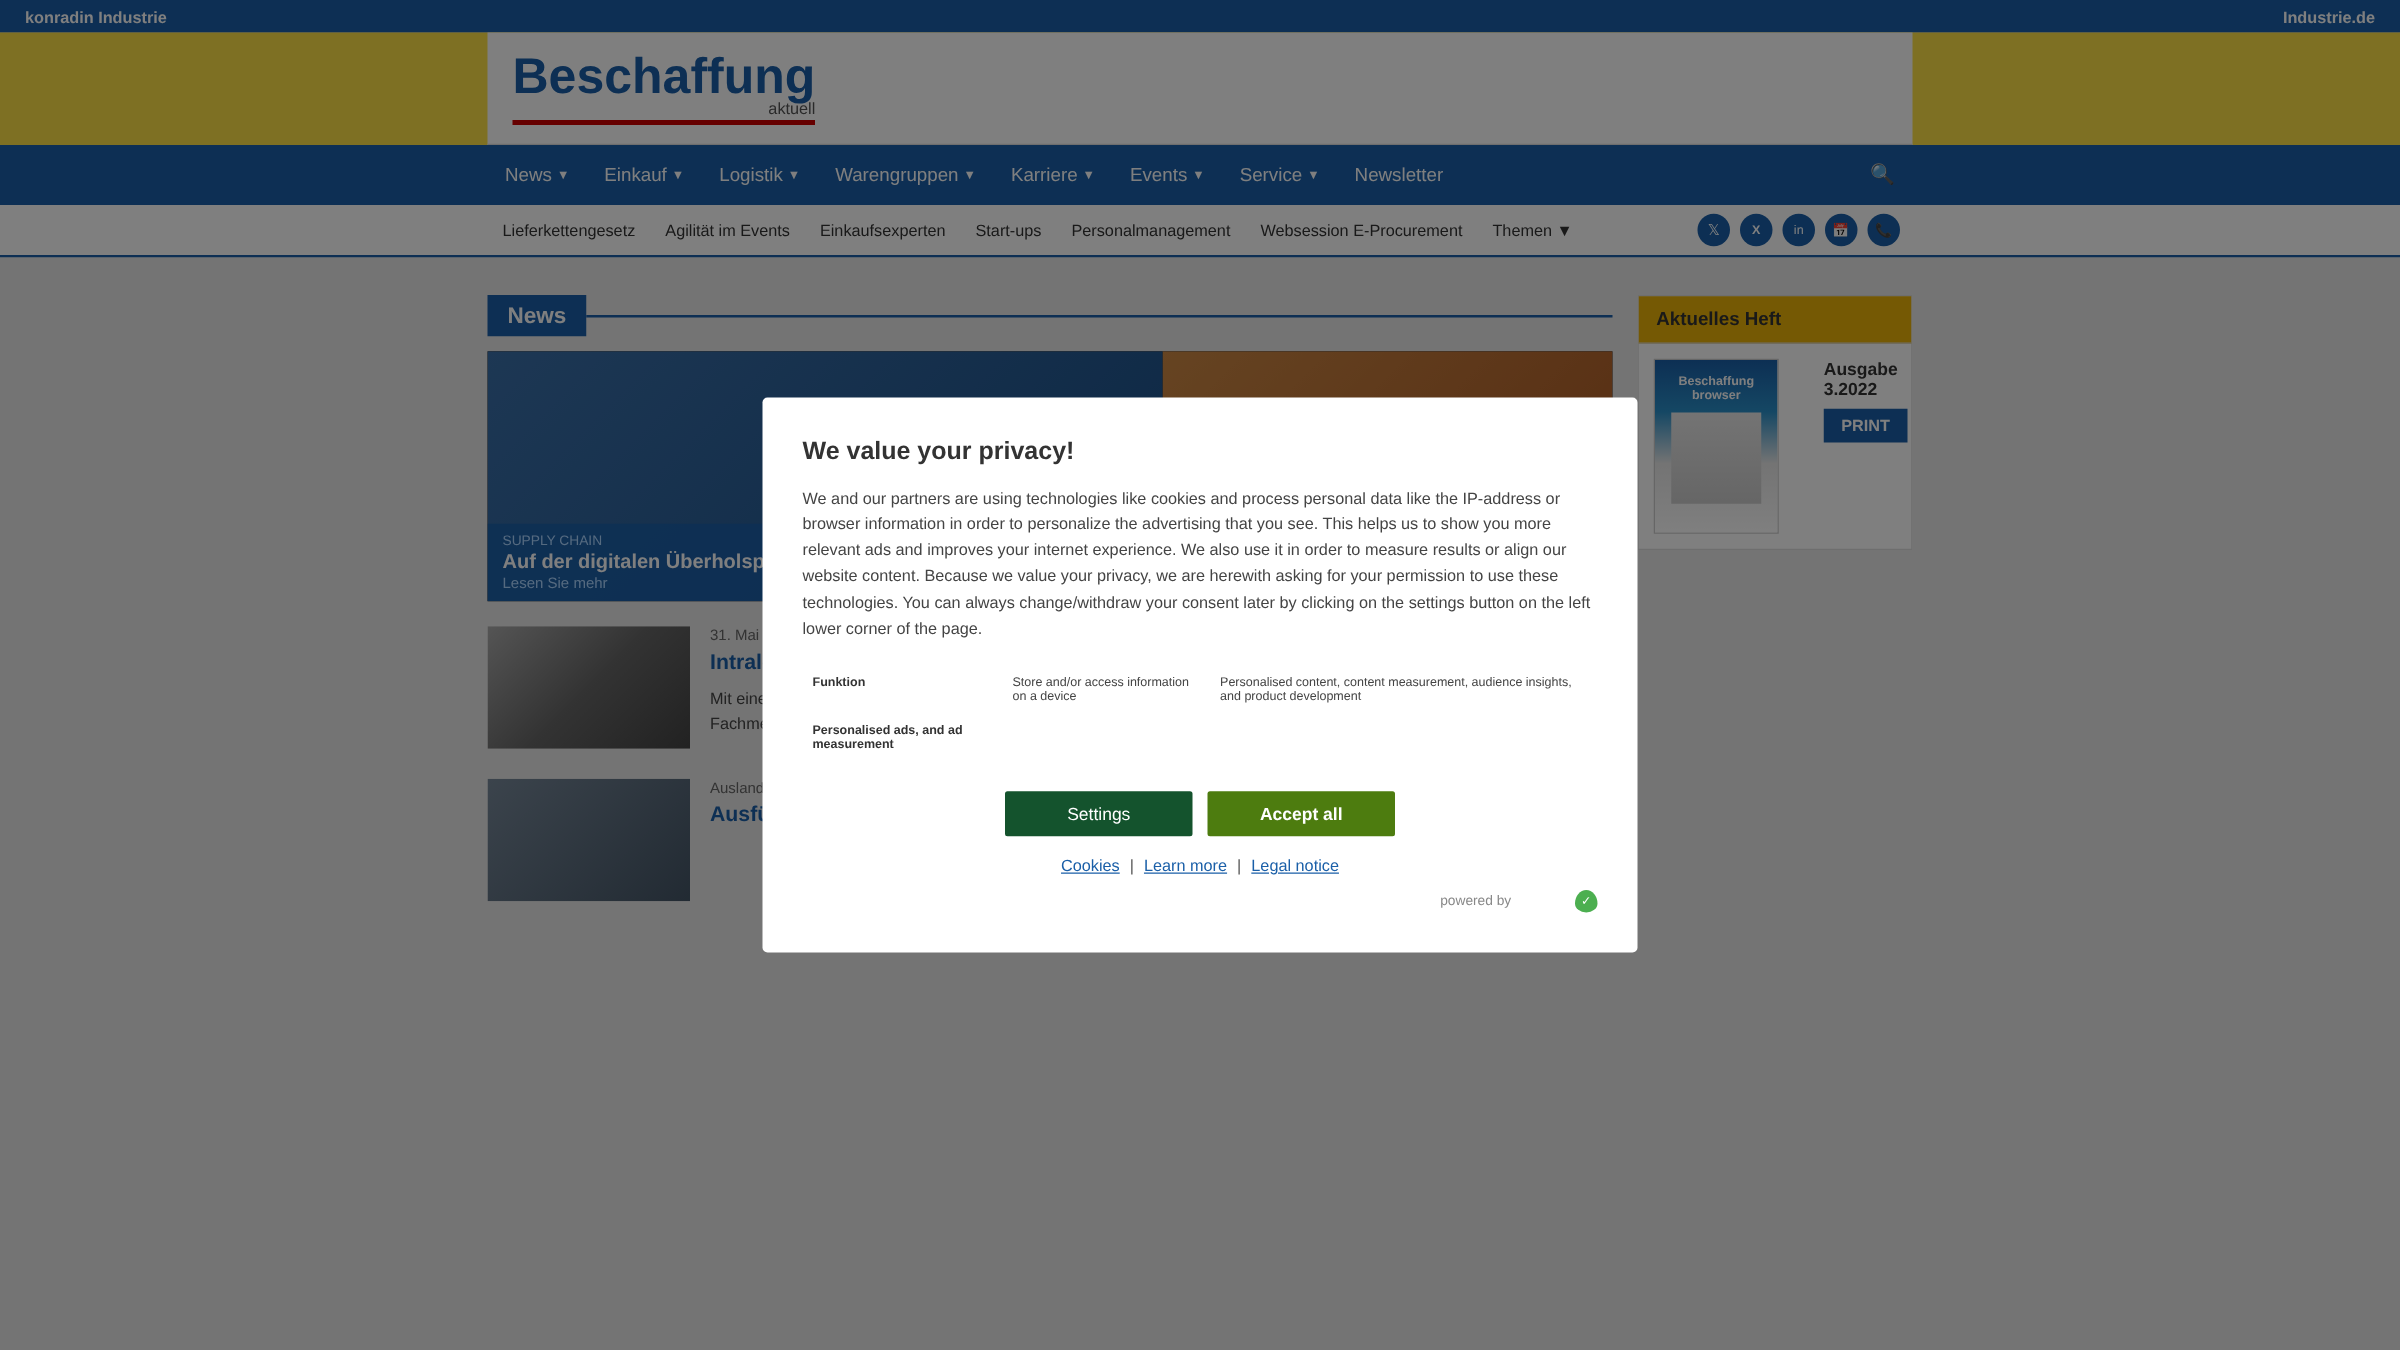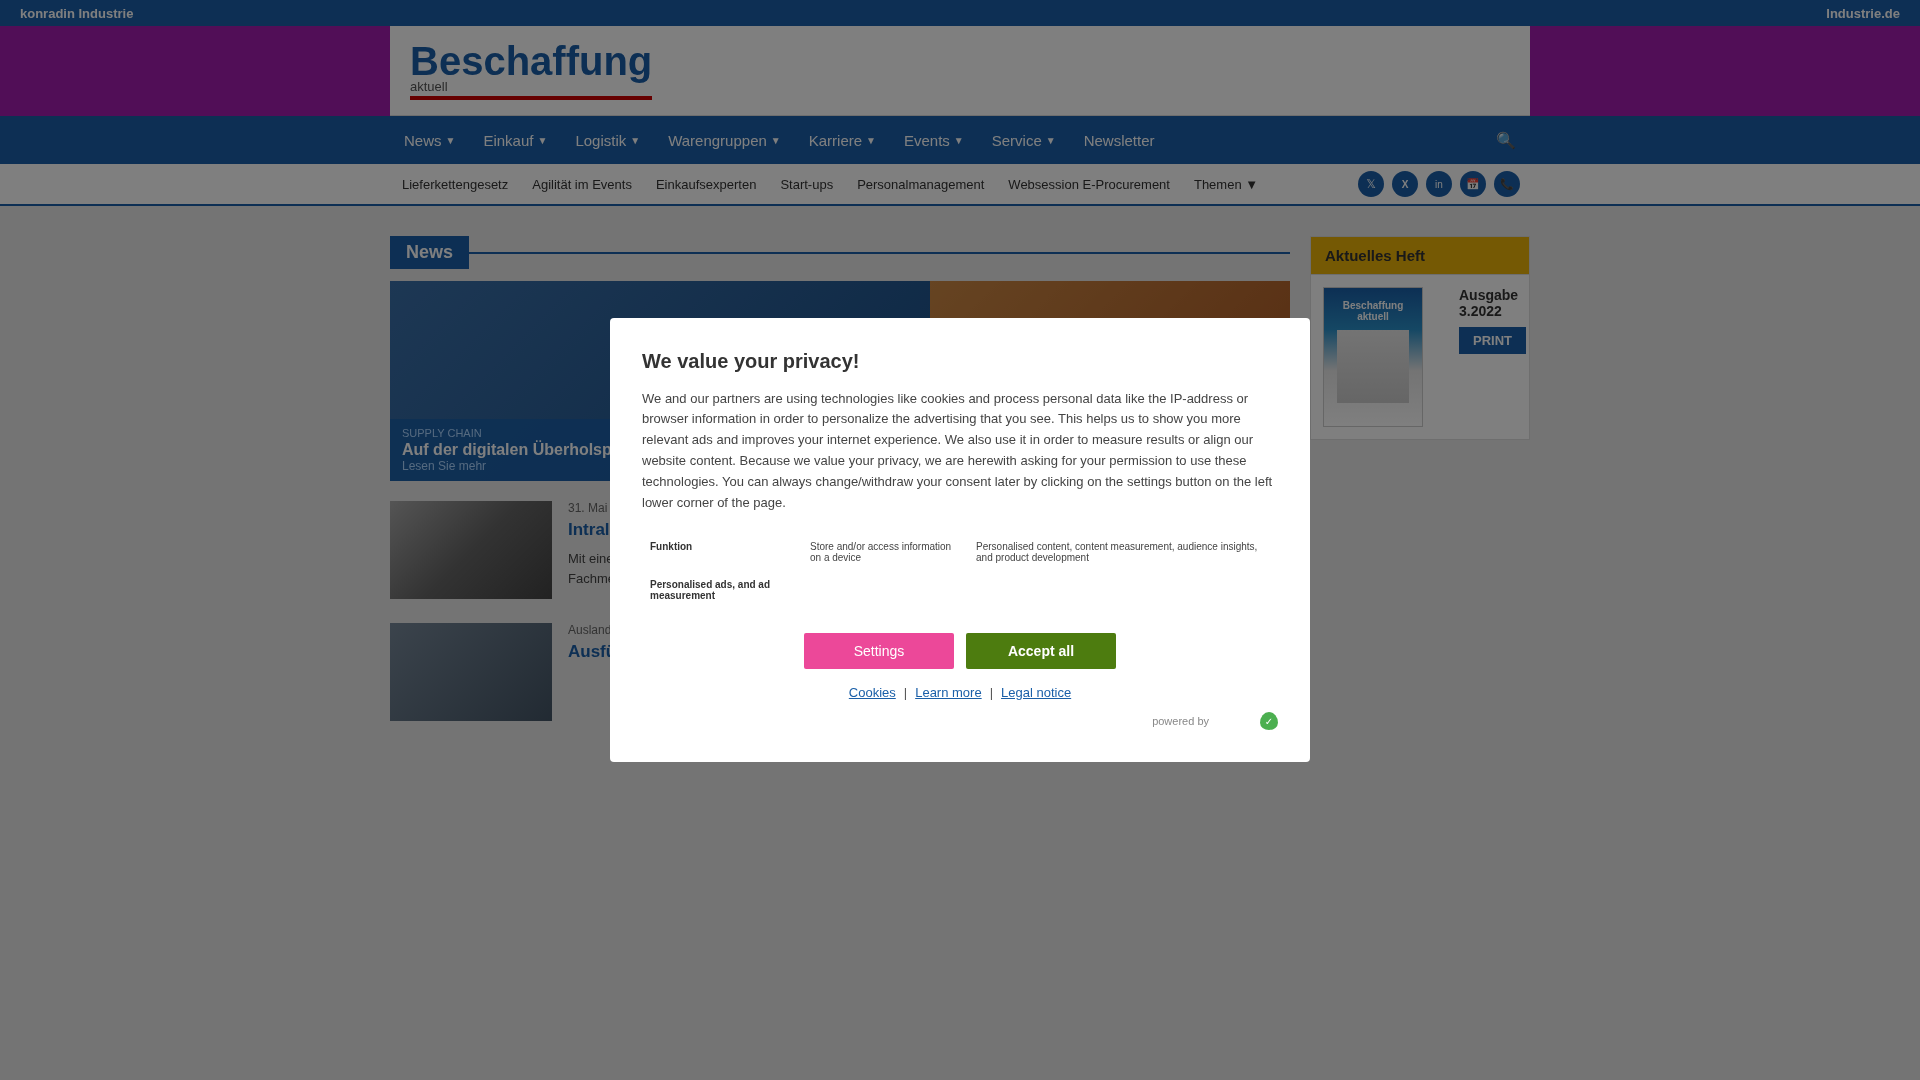--- a/index.html
+++ b/index.html
@@ -344,21 +344,21 @@
       font-weight: bold;
       color: #333;
     }
     .privacy-buttons {
       display: flex;
       gap: 12px;
       justify-content: center;
       margin-bottom: 16px;
     }
     .btn-settings {
-      background: #ec4899;
+      background: #14532d;
       color: white;
       border: none;
       padding: 10px 32px;
       font-size: 14px;
       cursor: pointer;
       border-radius: 2px;
       min-width: 150px;
     }
     .btn-accept {
       background: #4d7c0f;
@@ -408,21 +408,21 @@
 
 <div class="top-bar">
   <div class="top-bar-logo">
     <span>konradin Industrie</span>
   </div>
   <div class="top-bar-logo">
     <span>Industrie.de</span>
   </div>
 </div>
 
-<div style="background:#a21caf;">
+<div style="background:#fde047;text-align:right;">
   <div class="header">
     <div class="logo-container">
       <div>
         <div class="logo-text">Beschaffung</div>
         <div class="logo-sub">aktuell</div>
         <div class="logo-underline"></div>
       </div>
     </div>
   </div>
 </div>
@@ -535,21 +535,21 @@
           </div>
         </div>
       </div>
 
       <div class="right-col">
         <div class="aktuelles-heft">
           <div class="aktuelles-heft-header">Aktuelles Heft</div>
           <div class="heft-content">
             <div class="heft-cover">
               <div class="heft-cover-inner">
-                <div class="heft-cover-title" style="color:white;font-size:10px;font-weight:bold;text-align:center;padding:4px;">Beschaffung aktuell</div>
+                <div class="heft-cover-title" style="color:white;font-size:10px;font-weight:bold;text-align:center;padding:4px;">Beschaffung browser</div>
                 <div style="width:80%;height:60%;background:linear-gradient(to bottom,#e8e8e8,#ccc);margin-top:4px;"></div>
               </div>
             </div>
             <div class="heft-info">
               <div class="heft-ausgabe">
                 <span>Ausgabe</span><br>
                 <span>3.2022</span>
               </div>
               <button class="heft-btn">PRINT</button>
             </div>

